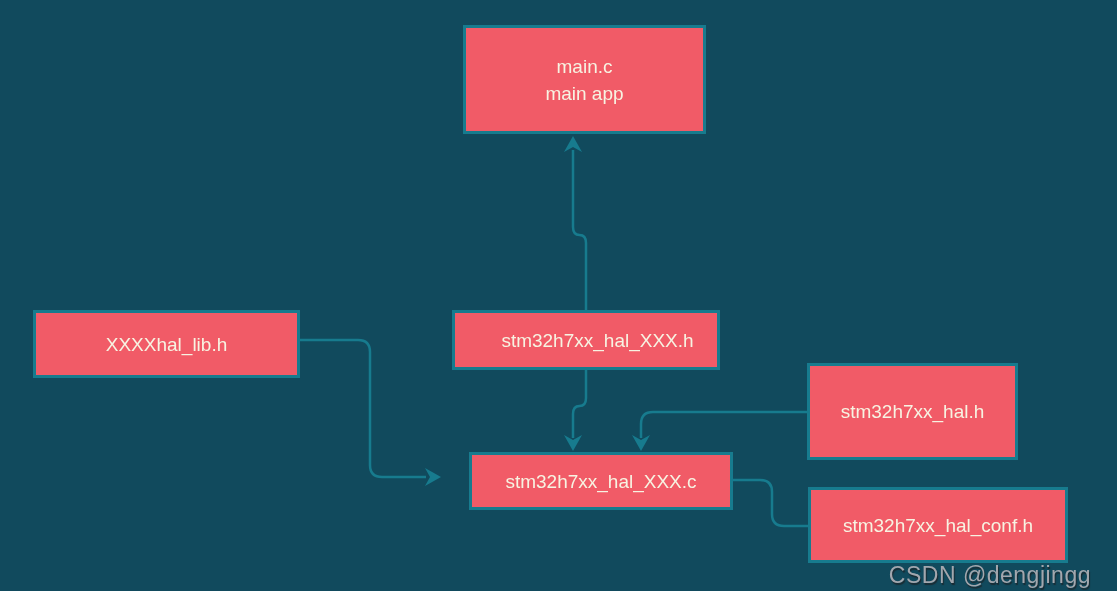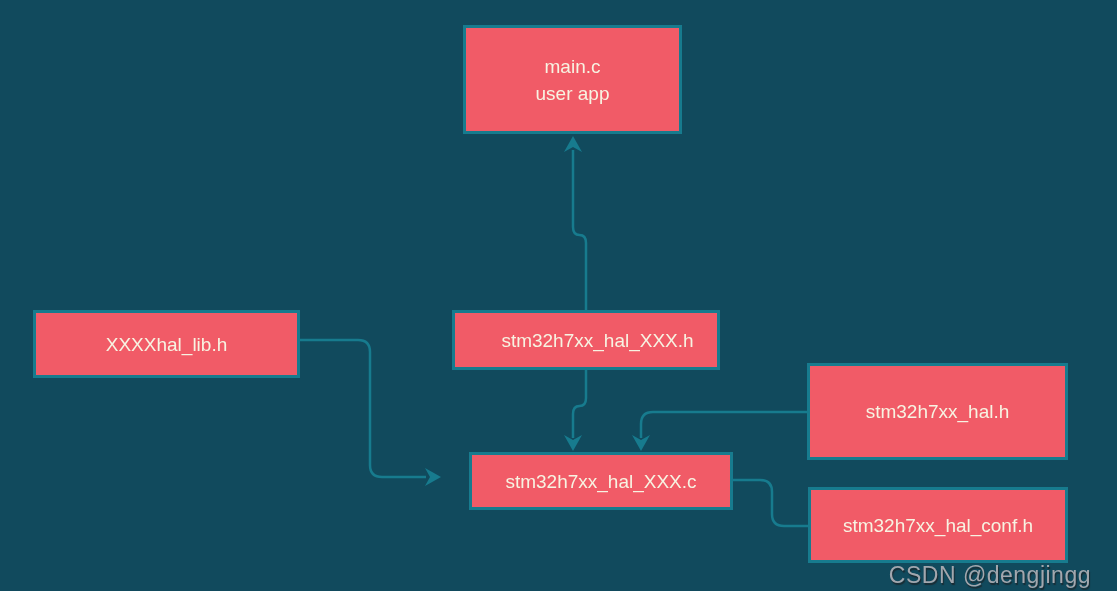--- a/index.html
+++ b/index.html
@@ -45,24 +45,24 @@
     color: var(--node-text);
     display: flex;
     flex-direction: column;
     align-items: center;
     justify-content: center;
     font-size: 19px;
     line-height: 27px;
     text-align: center;
     white-space: nowrap;
   }
-  .node-main       { left: 463px; top: 25px;  width: 219px; height: 109px; }
+  .node-main       { left: 463px; top: 25px;  width: 243px; height: 109px; }
   .node-lib        { left: 33px;  top: 310px; width: 267px; height: 68px;  }
   .node-hal-xxx-h  { left: 452px; top: 310px; width: 268px; height: 60px; padding-left: 23px;  }
-  .node-hal-h      { left: 807px; top: 363px; width: 261px; height: 97px;  }
+  .node-hal-h      { left: 807px; top: 363px; width: 211px; height: 97px;  }
   .node-hal-xxx-c  { left: 442px; top: 452px; width: 264px; height: 58px; margin-left: 27px;  }
   .node-hal-conf-h { left: 808px; top: 487px; width: 260px; height: 76px;  }
   .watermark {
     position: absolute;
     right: 26px;
     top: 562px;
     font-size: 23px;
     color: var(--watermark-text);
     text-shadow: 1px 2px 1px rgba(30, 33, 38, 0.75);
     letter-spacing: 0.5px;
@@ -86,21 +86,21 @@
 
     <path d="M 808 526 L 784 526 Q 772 526 772 514 L 772 492 Q 772 480 760 480 L 722 480"></path>
     <polygon points="708,480 724,471 719,480 724,489"></polygon>
 
     <path d="M 300 340 L 358 340 Q 370 340 370 352 L 370 465 Q 370 477 382 477 L 426 477"></path>
     <polygon points="441,477 425,468 430,477 425,486"></polygon>
   </svg>
 
   <div class="node node-main">
     <span>main.c</span>
-    <span>user app</span>
+    <span>main app</span>
   </div>
 
   <div class="node node-lib">
     <span>XXXXhal_lib.h</span>
   </div>
 
   <div class="node node-hal-xxx-h">
     <span>stm32h7xx_hal_XXX.h</span>
   </div>
 

